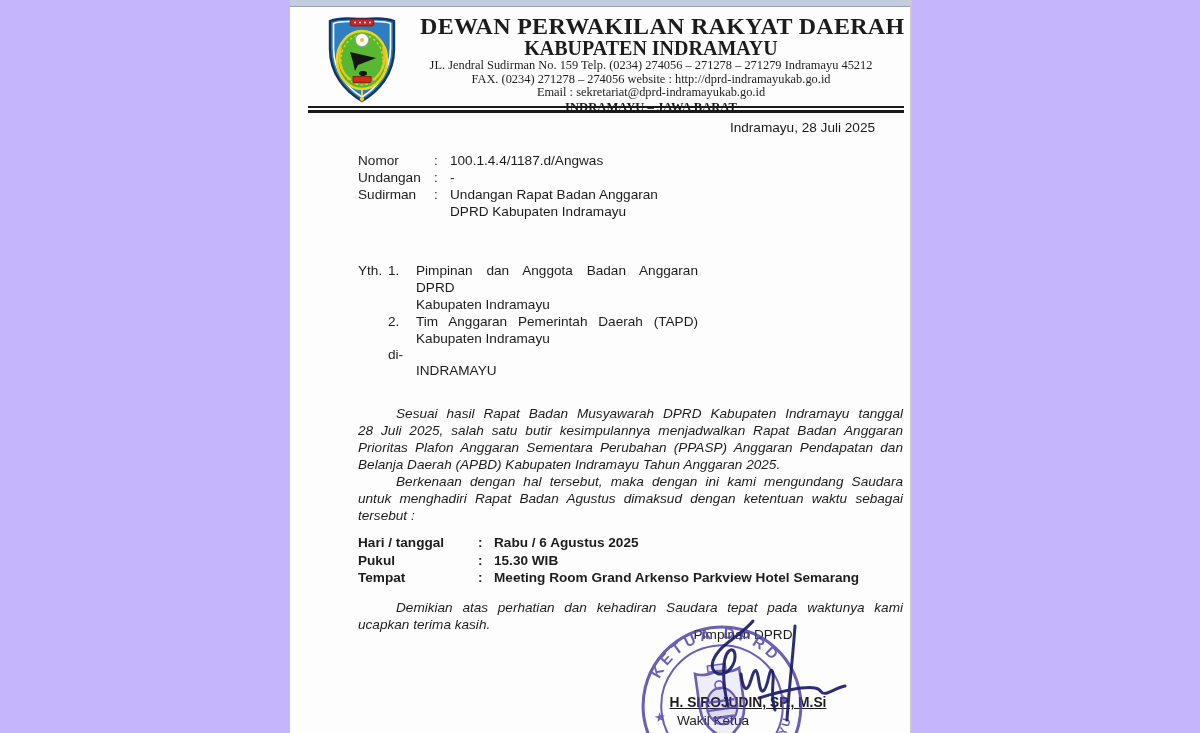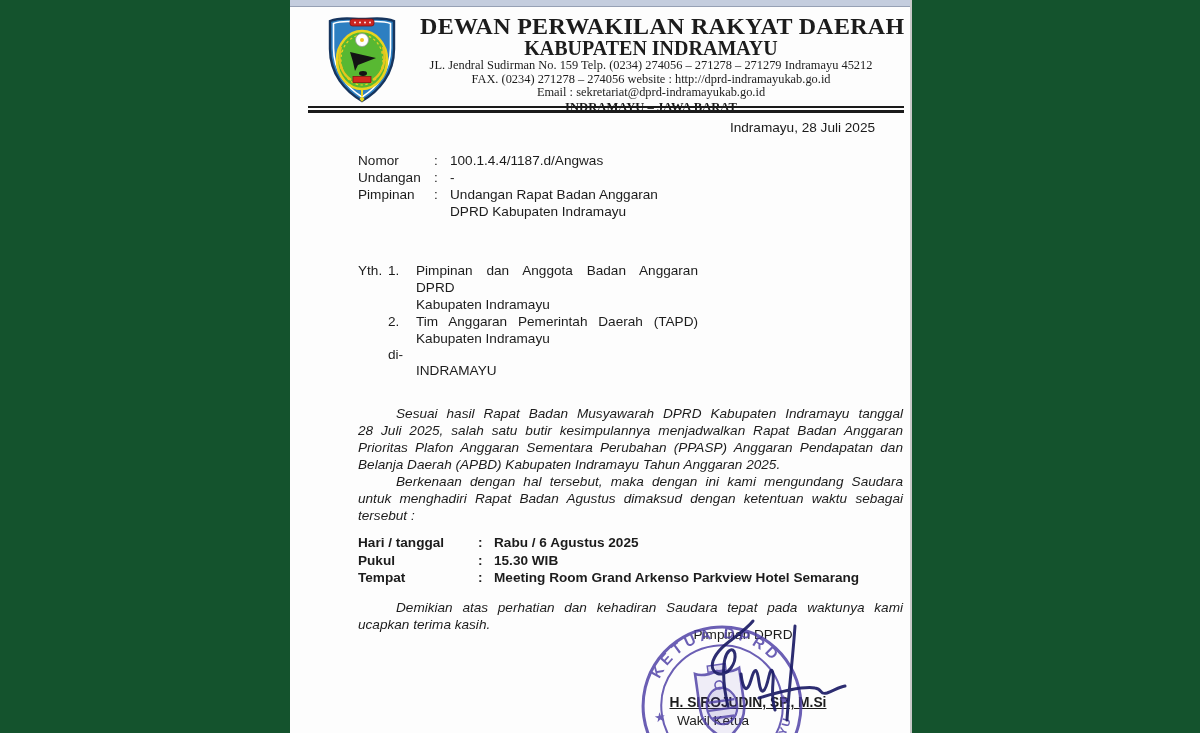--- a/index.html
+++ b/index.html
@@ -1,17 +1,17 @@
 <!DOCTYPE html>
 <html><head>
 <meta charset="utf-8">
 <style>
   * { margin:0; padding:0; box-sizing:border-box; }
   body { background:#000; font-family:"Liberation Sans", sans-serif; }
-  .stage { position:relative; width:1200px; height:733px; background:#14532d; overflow:hidden; }
+  .stage { position:relative; width:1200px; height:733px; background:#c4b5fd; overflow:hidden; }
   .page { position:absolute; left:290px; top:0; width:622px; height:733px;
           background:#fdfdfd; color:#1c1c1c; border-right:2px solid #c9c9c9; overflow:hidden; }
   .top-strip { position:absolute; left:0; top:0; width:100%; height:7px;
                background:#c4cdde; border-bottom:1px solid #96a0b4; }
 
   
   .letterhead { position:relative; padding-top:14px; height:101px; }
   .logo { position:absolute; left:36px; top:14px; width:72px; height:90px; }
   .lh-text { margin-left:130px; width:462px; text-align:center;
              font-family:"Liberation Serif", serif; }
@@ -121,21 +121,21 @@
           <span class="flabel">Nomor</span>
           <span class="fcolon">:</span>
           <span>100.1.4.4/1187.d/Angwas</span>
         </div>
         <div class="frow">
           <span class="flabel">Undangan</span>
           <span class="fcolon">:</span>
           <span>-</span>
         </div>
         <div class="frow">
-          <span class="flabel">Pimpinan</span>
+          <span class="flabel">Sudirman</span>
           <span class="fcolon">:</span>
           <span>
             <span style="display:block">Undangan Rapat Badan Anggaran</span>
             <span style="display:block">DPRD Kabupaten Indramayu</span>
           </span>
         </div>
       </div>
 
       <div class="addressee">
         <div>Yth.</div>

